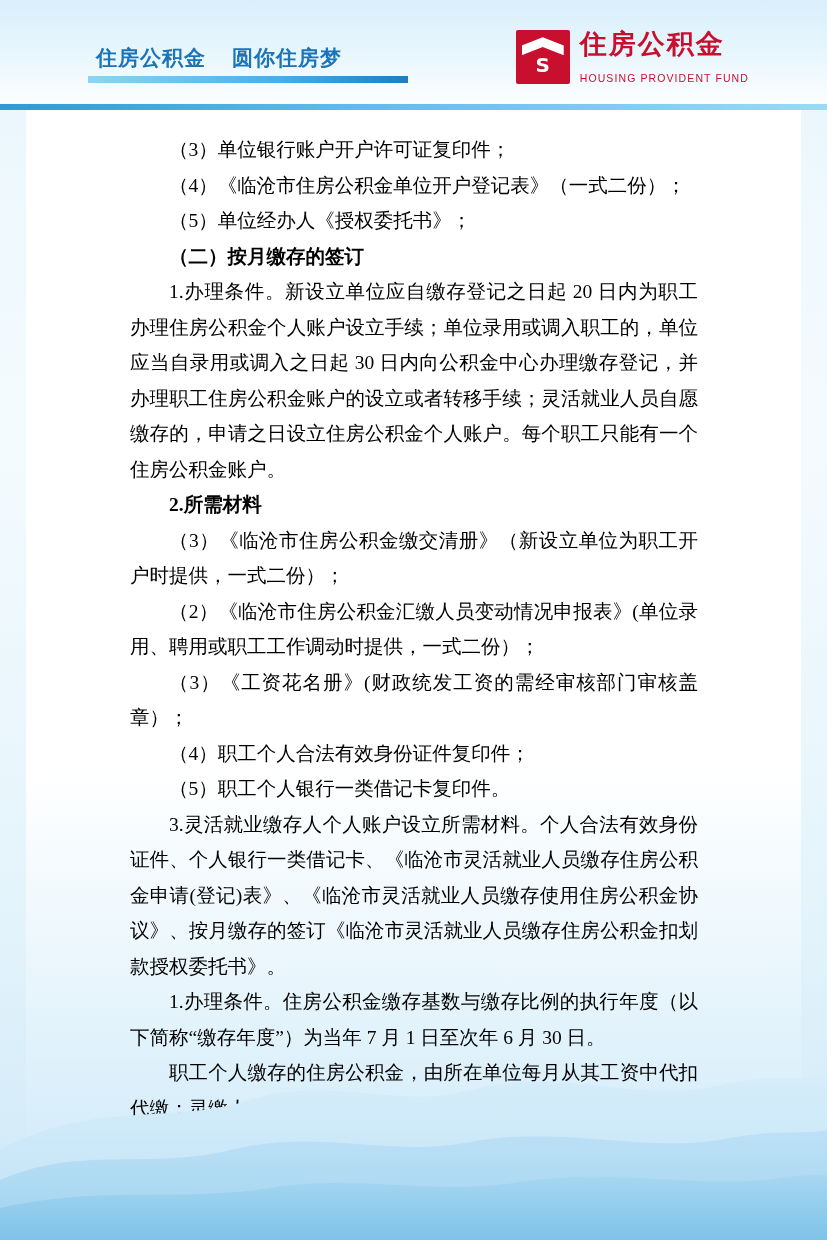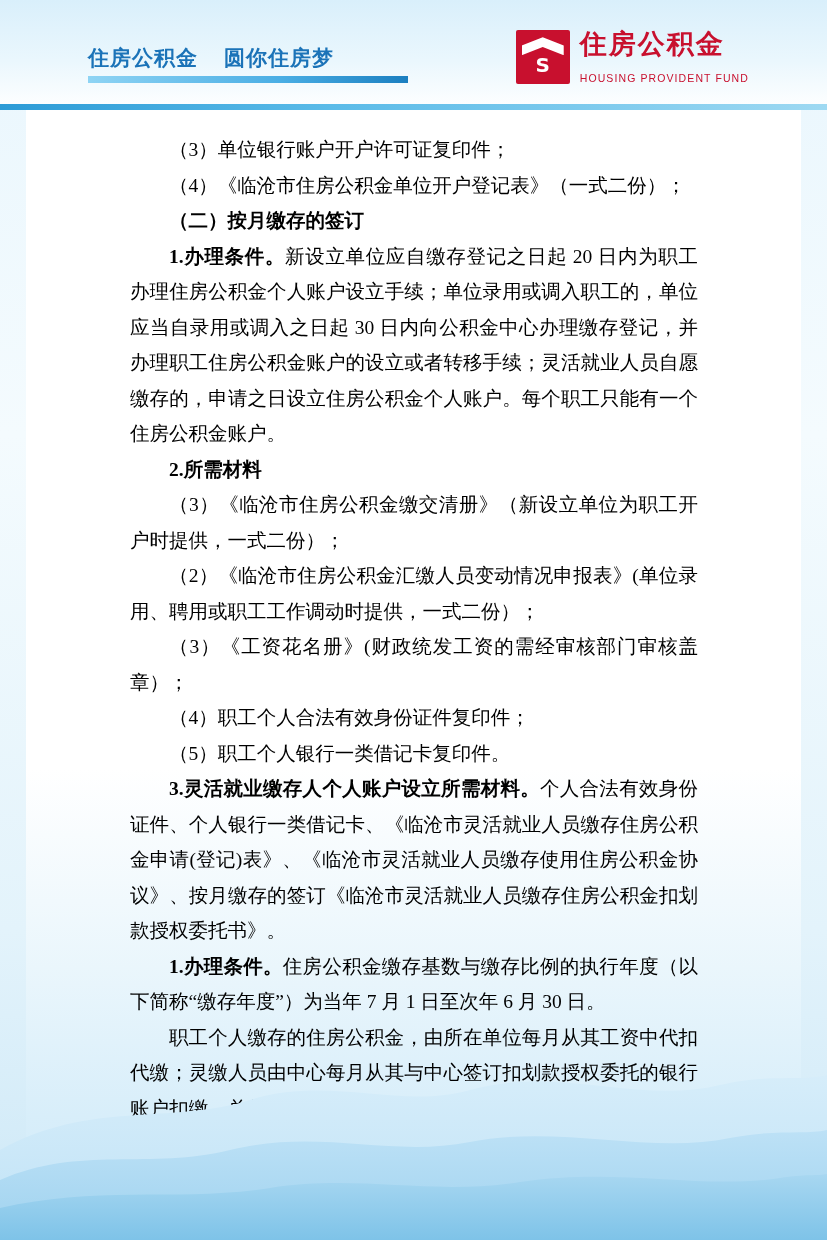--- a/index.html
+++ b/index.html
@@ -48,21 +48,21 @@
     background: linear-gradient(180deg, #d9effb 0%, #eaf7fd 55%, #ffffff 100%);
   }
   .header-inner {
     position: absolute;
     left: 0; top: 0;
     width: 827px;
     height: 110px;
   }
   .header-slogan {
     position: absolute;
-    left: 88px;
+    left: 96px;
     top: 44px;
     font-family: "DejaVu Sans", "Liberation Sans", sans-serif;
     font-size: 21px;
     font-weight: bold;
     color: #1b73b8;
     letter-spacing: 1px;
     white-space: nowrap;
   }
   .header-slogan .gap {
     display: inline-block;
@@ -168,21 +168,21 @@
     margin: 0;
   }
   .indent {
     text-indent: 2em;
   }
   .heading {
     font-weight: bold;
     text-indent: 2em;
   }
   .run-head {
-    font-weight: bold;
+    font-weight: normal;
   }
 
   
   .page-number {
     position: absolute;
     left: 0;
     top: 1148px;
     width: 827px;
     text-align: center;
     font-size: 19px;
@@ -225,20 +225,21 @@
           <div class="logo-text-en">HOUSING PROVIDENT FUND</div>
         </div>
       </div>
     </div>
     <div class="header-bottom-line"></div>
   </div>
 
   <div class="content" id="content">
       <p class="indent">（3）单位银行账户开户许可证复印件；</p>
       <p class="indent">（4）《临沧市住房公积金单位开户登记表》（一式二份）；</p>
+      <p class="indent">（5）单位经办人《授权委托书》；</p>
       <p class="heading">（二）按月缴存的签订</p>
       <p class="indent"><span class="run-head">1.办理条件。</span><span>新设立单位应自缴存登记之日起 20 日内为职工办理住房公积金个人账户设立手续；单位录用或调入职工的，单位应当自录用或调入之日起 30 日内向公积金中心办理缴存登记，并办理职工住房公积金账户的设立或者转移手续；灵活就业人员自愿缴存的，申请之日设立住房公积金个人账户。每个职工只能有一个住房公积金账户。</span></p>
       <p class="heading">2.所需材料</p>
       <p class="indent">（3）《临沧市住房公积金缴交清册》（新设立单位为职工开户时提供，一式二份）；</p>
       <p class="indent">（2）《临沧市住房公积金汇缴人员变动情况申报表》(单位录用、聘用或职工工作调动时提供，一式二份）；</p>
       <p class="indent">（3）《工资花名册》(财政统发工资的需经审核部门审核盖章）；</p>
       <p class="indent">（4）职工个人合法有效身份证件复印件；</p>
       <p class="indent">（5）职工个人银行一类借记卡复印件。</p>
       <p class="indent"><span class="run-head">3.灵活就业缴存人个人账户设立所需材料。</span><span>个人合法有效身份证件、个人银行一类借记卡、《临沧市灵活就业人员缴存住房公积金申请(登记)表》、《临沧市灵活就业人员缴存使用住房公积金协议》、按月缴存的签订《临沧市灵活就业人员缴存住房公积金扣划款授权委托书》。</span></p>
       <p class="indent"><span class="run-head">1.办理条件。</span><span>住房公积金缴存基数与缴存比例的执行年度（以下简称“缴存年度”）为当年 7 月 1 日至次年 6 月 30 日。</span></p>

